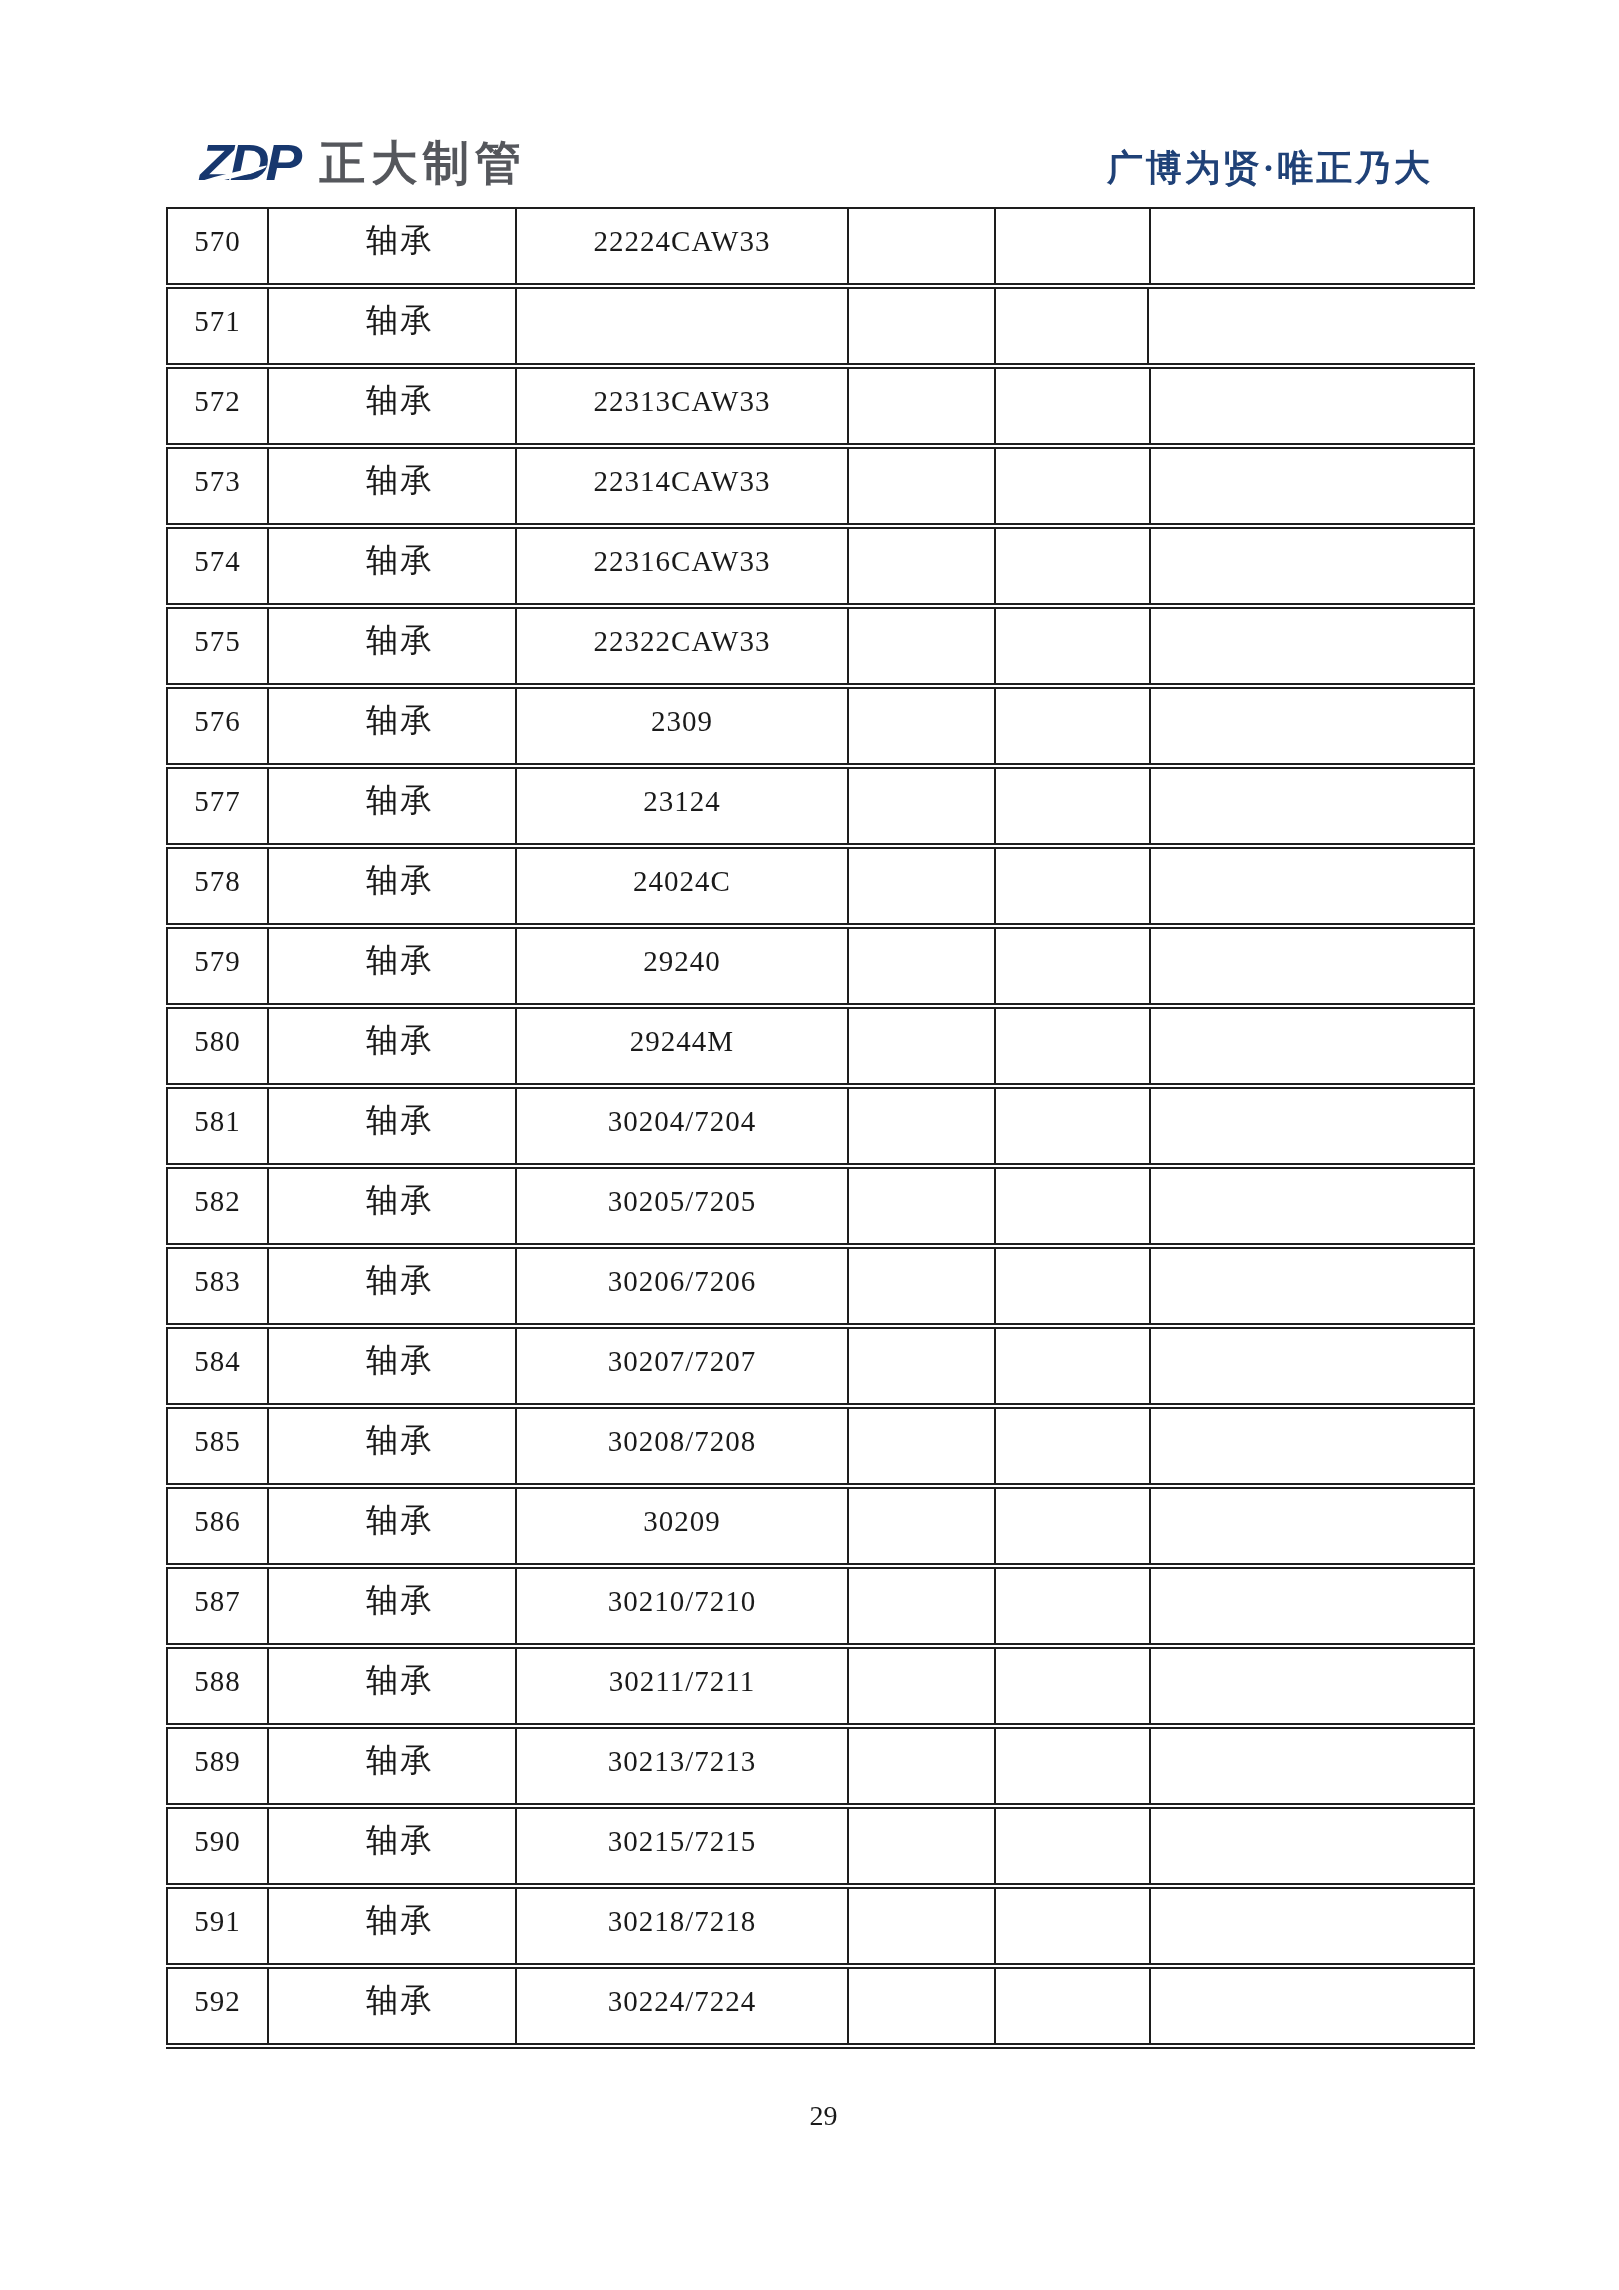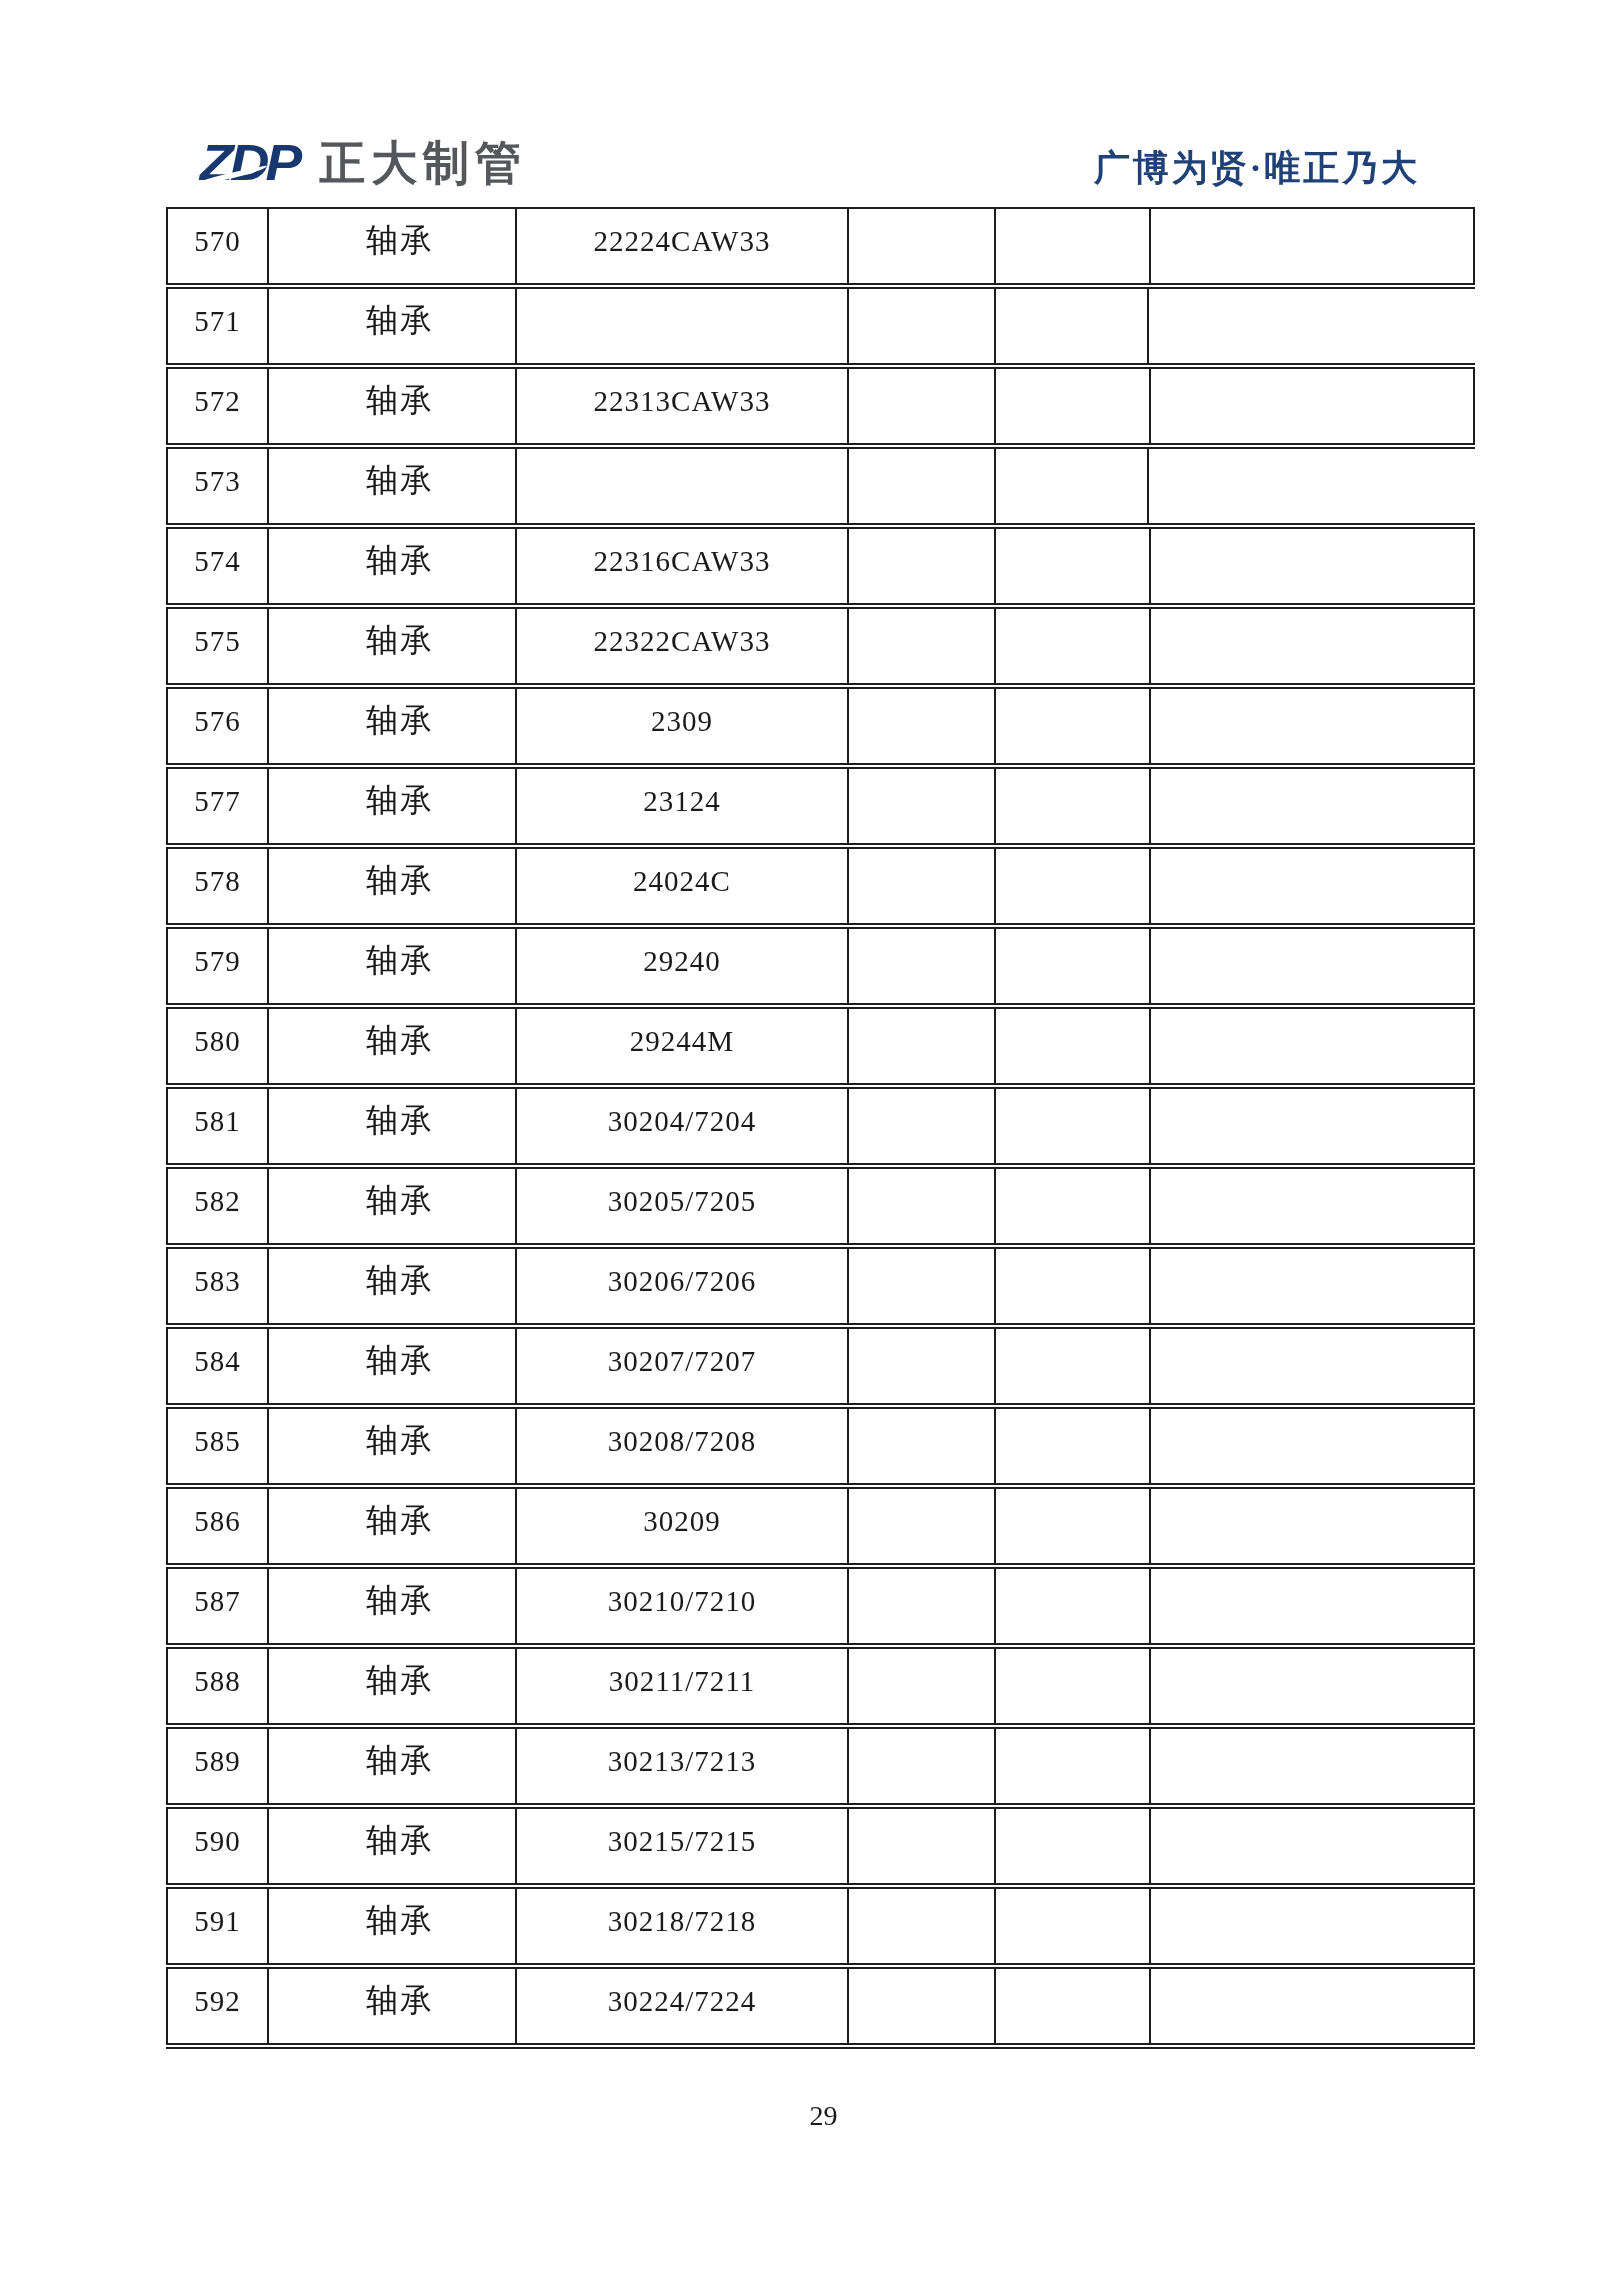--- a/index.html
+++ b/index.html
@@ -55,21 +55,21 @@
     font-weight:700;
     font-size:46px;
     letter-spacing:5.9px;
     color:var(--logo-gray);
     margin-left:21px;
     transform:scaleY(1.02);
   }
   .slogan{
     position:absolute;
     top:144px;
-    right:199px;
+    right:186px;
     font-family:"Liberation Serif","DejaVu Serif",serif;
     font-weight:700;
     font-size:36px;
     letter-spacing:2.9px;
     color:var(--slogan-blue);
     white-space:nowrap;
   }
   
   .parts-table{
     position:absolute;
@@ -146,20 +146,21 @@
     <div class="cell c-name">轴承</div>
     <div class="cell c-model">22313CAW33</div>
     <div class="cell c-empty"></div>
     <div class="cell c-empty"></div>
     <div class="cell c-empty"></div>
   </div>
 
   <div class="row">
     <div class="cell c-no">573</div>
     <div class="cell c-name">轴承</div>
+    <div class="cell c-model">22314CAW33</div>
     <div class="cell c-empty"></div>
     <div class="cell c-empty"></div>
     <div class="cell c-empty"></div>
   </div>
 
   <div class="row">
     <div class="cell c-no">574</div>
     <div class="cell c-name">轴承</div>
     <div class="cell c-model">22316CAW33</div>
     <div class="cell c-empty"></div>

